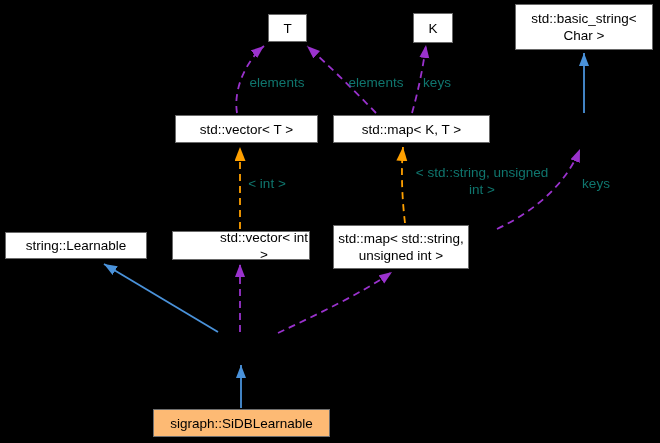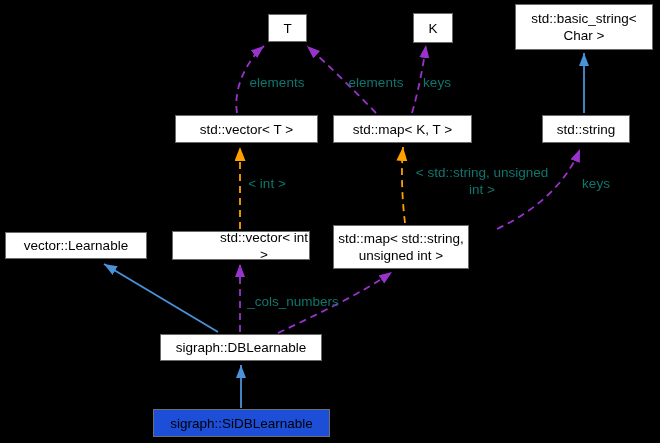--- a/index.html
+++ b/index.html
@@ -11,21 +11,21 @@
   .edge { fill:none; stroke-width:1.8px; }
   .edge.usage    { stroke:#9a32cd; stroke-dasharray:7 5; }
   .edge.template { stroke:#ffa000; stroke-dasharray:7 5; }
   .edge.inherit  { stroke:#4a92da; }
   .node {
     position:absolute; display:flex; align-items:center; justify-content:center;
     background:#ffffff; border:1.5px solid #696969; box-sizing:border-box;
     color:#000000; font-size:13.5px; line-height:17px; text-align:center;
   }
   .node .node-label { white-space:pre-line; }
-  .node.highlight { background:#1d4ed8; border-color:#6e6e6e; }
+  .node.highlight { background:#fdba74; border-color:#6e6e6e; }
   .edge-label {
     position:absolute; transform:translate(-50%,-50%);
     color:#0f766e; font-size:13.5px; line-height:17px;
     white-space:pre-line; text-align:center;
   }
 </style>
 </head>
 <body>
 
 <div class="stage">
@@ -66,51 +66,44 @@
 
   <div class="node" style="left:515px; top:4px; width:138px; height:46px;">
     <span class="node-label">std::basic_string&lt;
 Char &gt;</span>
   </div>
 
   <div class="node" style="left:175px; top:115px; width:143px; height:28px;">
     <span class="node-label">std::vector&lt; T &gt;</span>
   </div>
 
-  <div class="node" style="left:333px; top:115px; width:139px; height:28px;">
+  <div class="node" style="left:333px; top:115px; width:157px; height:28px;">
     <span class="node-label">std::map&lt; K, T &gt;</span>
   </div>
 
-  <div class="node" style="left:542px; top:115px; width:88px; height:28px;">
-    <span class="node-label">std::string</span>
-  </div>
 
   <div class="node" style="left:5px; top:232px; width:142px; height:27px;">
-    <span class="node-label">vector::Learnable</span>
+    <span class="node-label">string::Learnable</span>
   </div>
 
   <div class="node" style="left:172px; top:231px; width:138px; height:29px;padding-left:46px;">
     <span class="node-label">std::vector&lt; int &gt;</span>
   </div>
 
   <div class="node" style="left:333px; top:225px; width:136px; height:44px;">
     <span class="node-label">std::map&lt; std::string,
 unsigned int &gt;</span>
   </div>
 
-  <div class="node" style="left:160px; top:334px; width:162px; height:27px;">
-    <span class="node-label">sigraph::DBLearnable</span>
-  </div>
 
   <div class="node highlight" style="left:153px; top:409px; width:177px; height:28px;">
     <span class="node-label">sigraph::SiDBLearnable</span>
   </div>
 
   <span class="edge-label" style="left:277px; top:82px;">elements</span>
   <span class="edge-label" style="left:376px; top:82px;">elements</span>
   <span class="edge-label" style="left:437px; top:82px;">keys</span>
   <span class="edge-label" style="left:267px; top:183px;">&lt; int &gt;</span>
   <span class="edge-label" style="left:482px; top:181px;">&lt; std::string, unsigned
 int &gt;</span>
   <span class="edge-label" style="left:596px; top:183px;">keys</span>
-  <span class="edge-label" style="left:293px; top:301px;">_cols_numbers</span>
 
 </div>
 
 </body></html>

